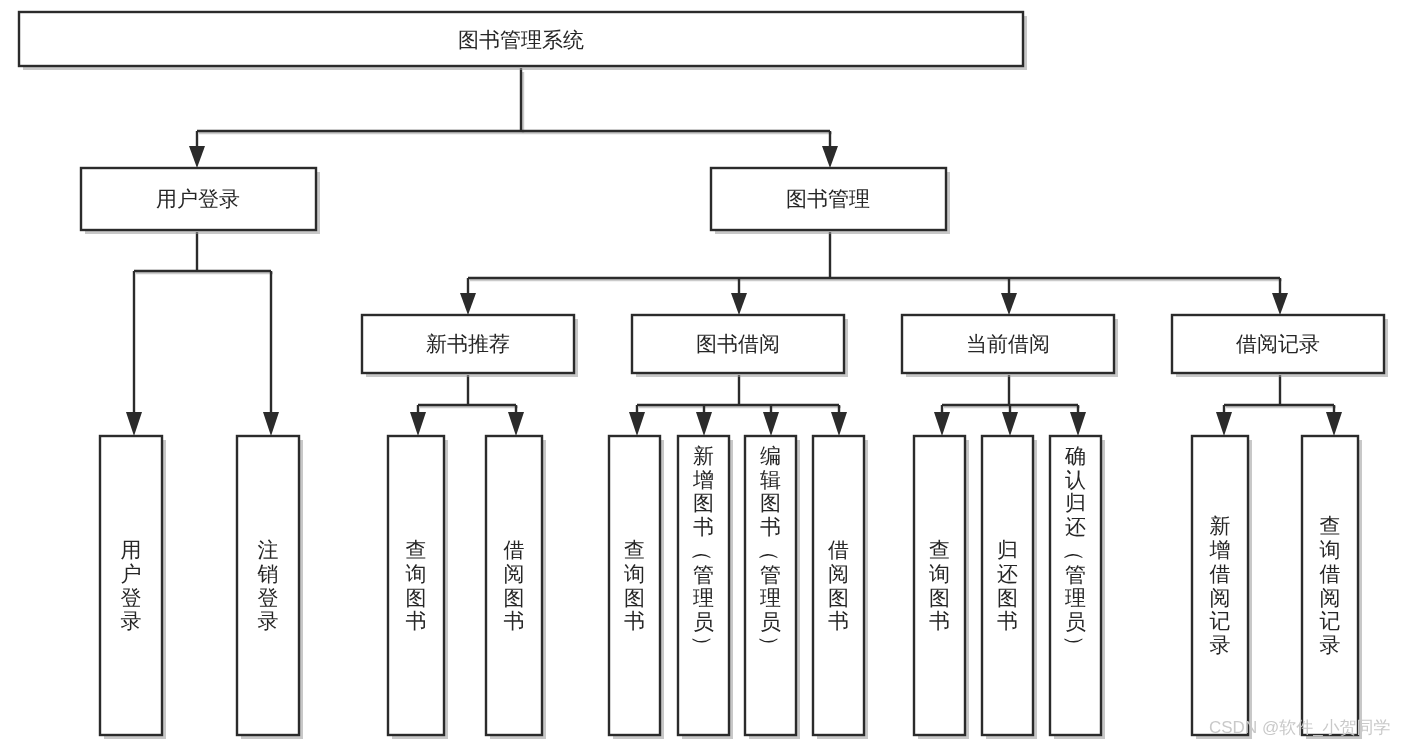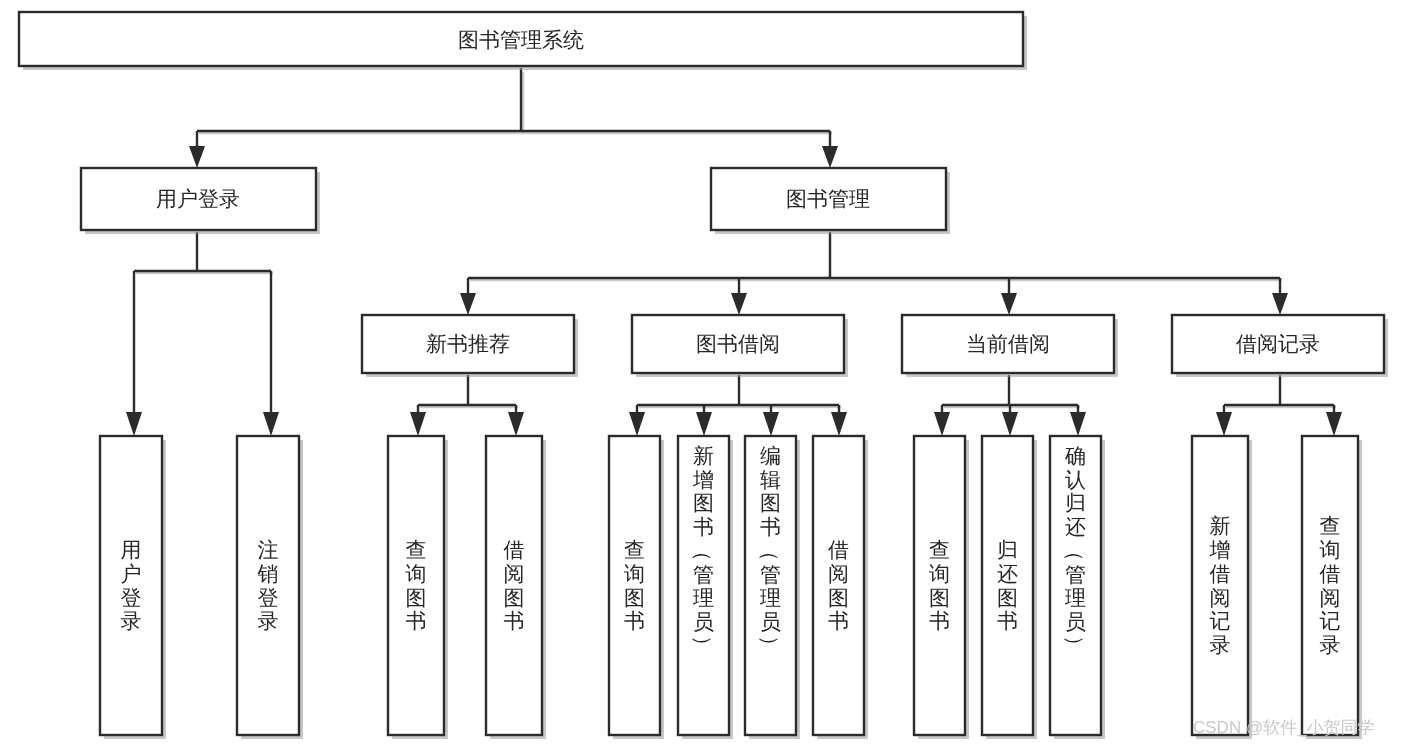--- a/index.html
+++ b/index.html
@@ -79,20 +79,21 @@
     display: block;
     transform: rotate(90deg);
   }
   .watermark {
     position: absolute;
     font-family: "Liberation Sans", "DejaVu Sans", sans-serif;
     font-size: 17px;
     color: #c9c9c9;
     white-space: nowrap;
     pointer-events: none;
+    padding-left: 16px;
   }
 </style>
 </head>
 <body>
 
 <div id="diagram-root">
 
   <svg id="tree-svg" viewBox="0 0 1405 747">
     <defs>
       <g id="arrowhead-def"></g>

